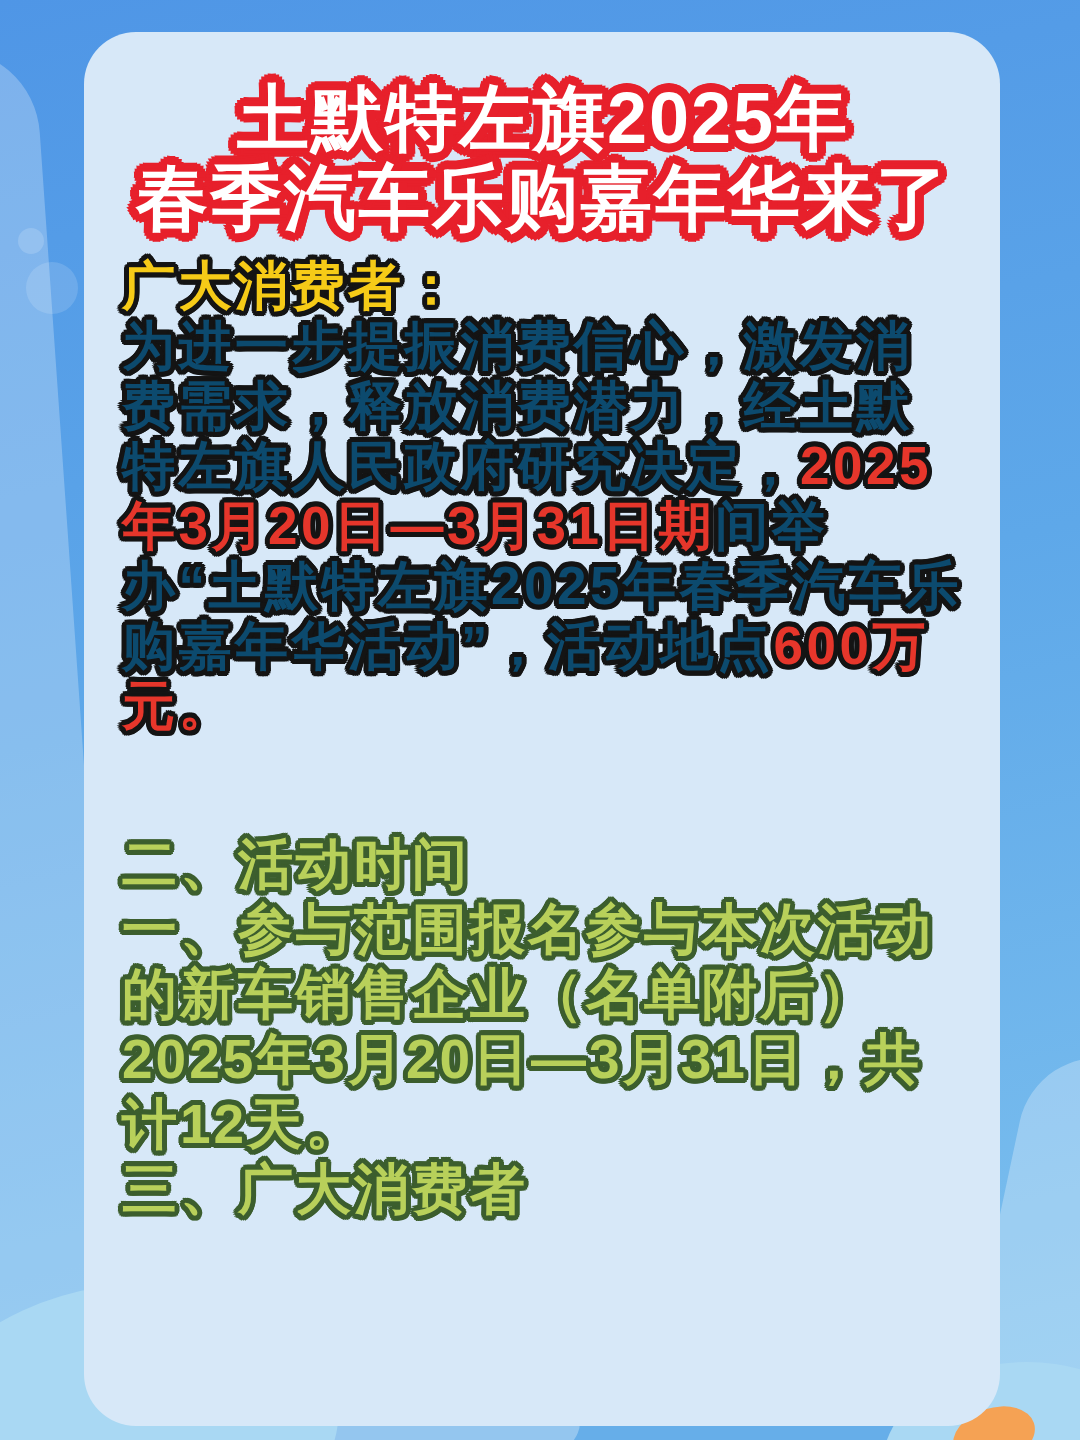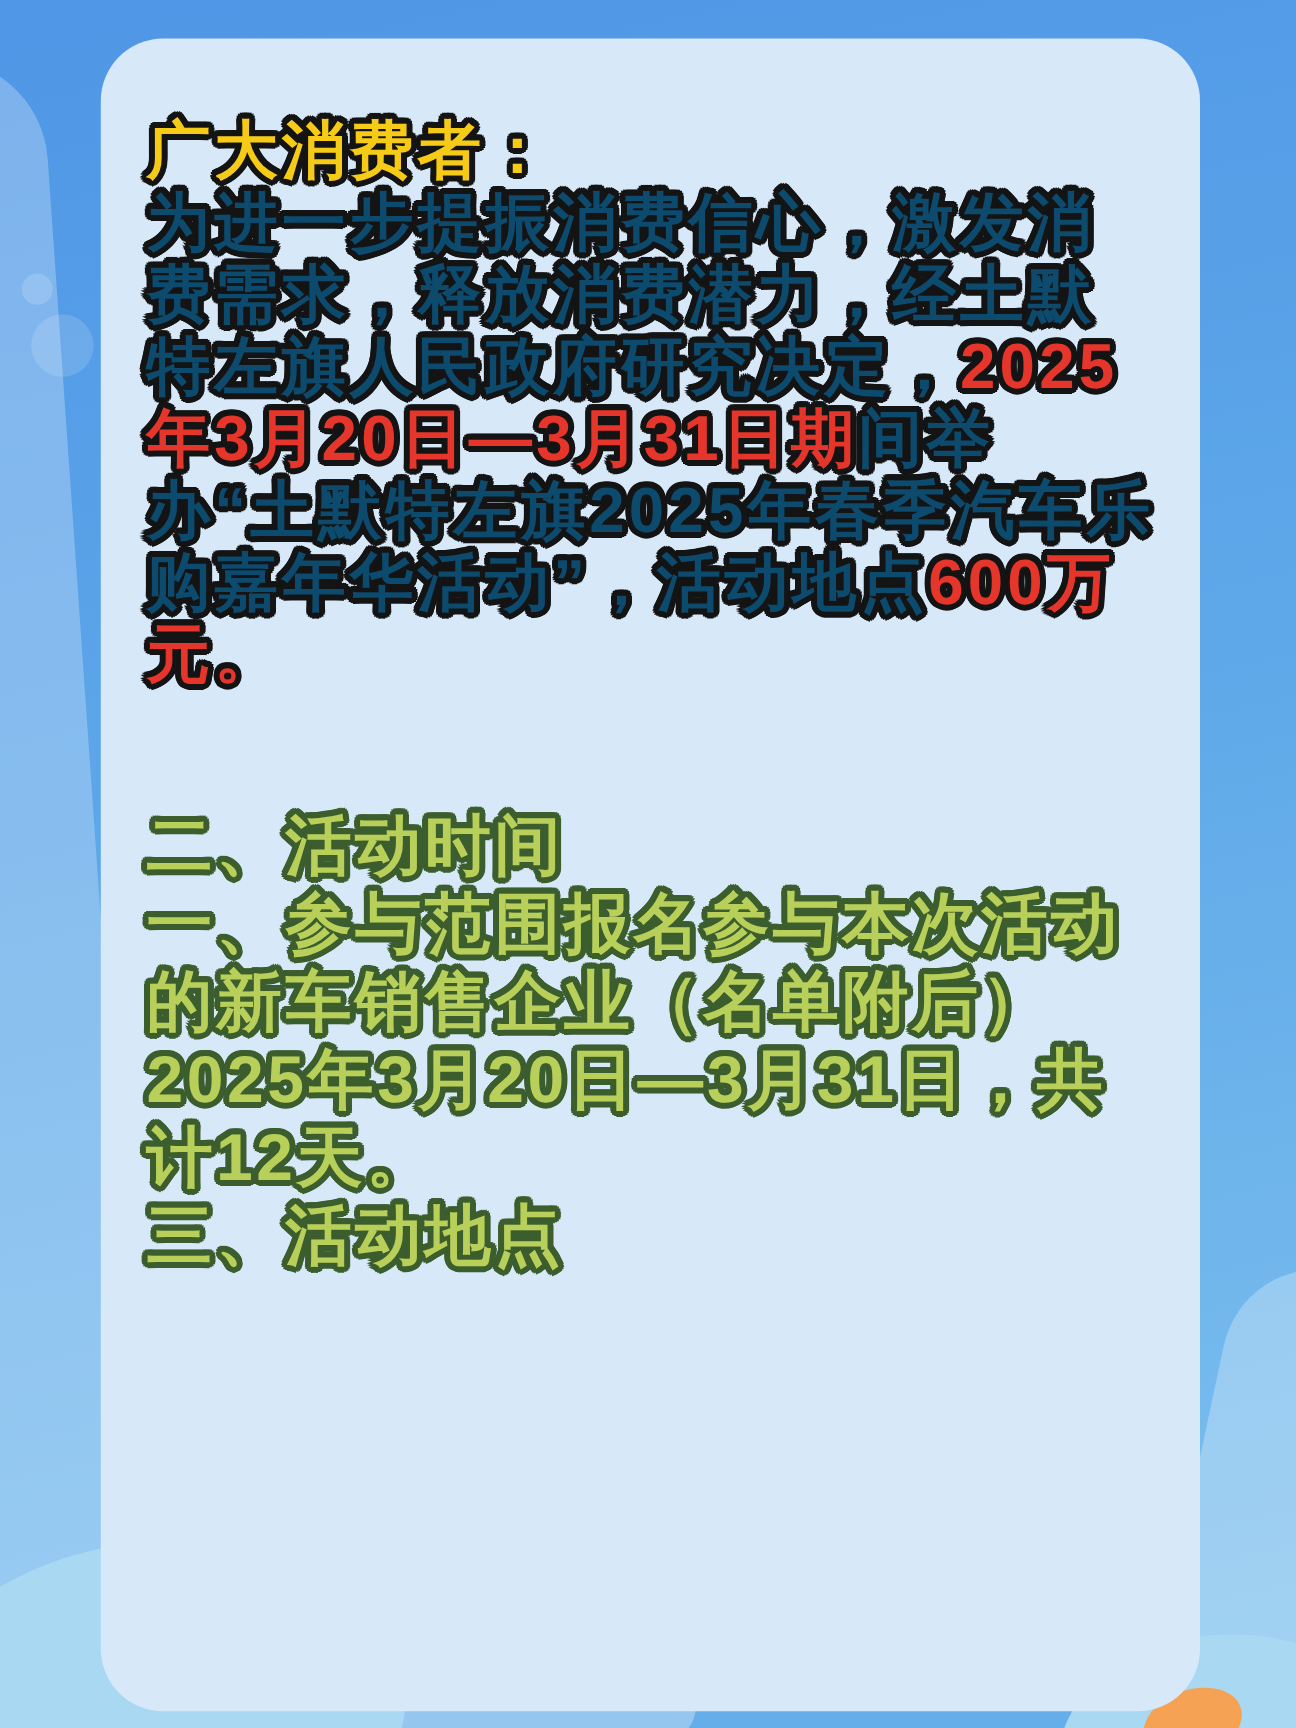--- a/index.html
+++ b/index.html
@@ -103,26 +103,30 @@
   <div class="bg-shape bg-dot-b"></div>
   <div class="bg-shape bg-strip"></div>
   <div class="bg-shape bg-strip-wave"></div>
   <div class="bg-shape bg-blob-left"></div>
   <div class="bg-shape bg-band-right"></div>
   <div class="bg-shape bg-circle-right"></div>
   <div class="bg-shape bg-orange"></div>
 
   <div class="card">
 
+    <h1 class="title">
+      <span class="tl">土默特左旗2025年</span>
+      <span class="tl">春季汽车乐购嘉年华来了</span>
+    </h1>
 
     <p class="body-text greeting">广大消费者：</p>
 
     <p class="body-text announcement"><span data-color="yellow">为进一步提振消费信心，激发消费需求，释放消费潜力，经土默特左旗人民政府研究决定，</span><span data-color="red">2025年3月20日—3月31日期</span><span data-color="yellow">间举办“土默特左旗2025年春季汽车乐购嘉年华活动”，活动地点</span><span data-color="red">600万元。</span></p>
 
     <div class="details">
       <p class="green-line">二、活动时间</p>
       <p class="green-line">一、参与范围报名参与本次活动的新车销售企业（名单附后）</p>
       <p class="green-line">2025年3月20日—3月31日，共计12天。</p>
-      <p class="green-line">三、活动地点</p>
+      <p class="green-line">三、广大消费者</p>
     </div>
 
   </div>
 </div>
 
 </body></html>

